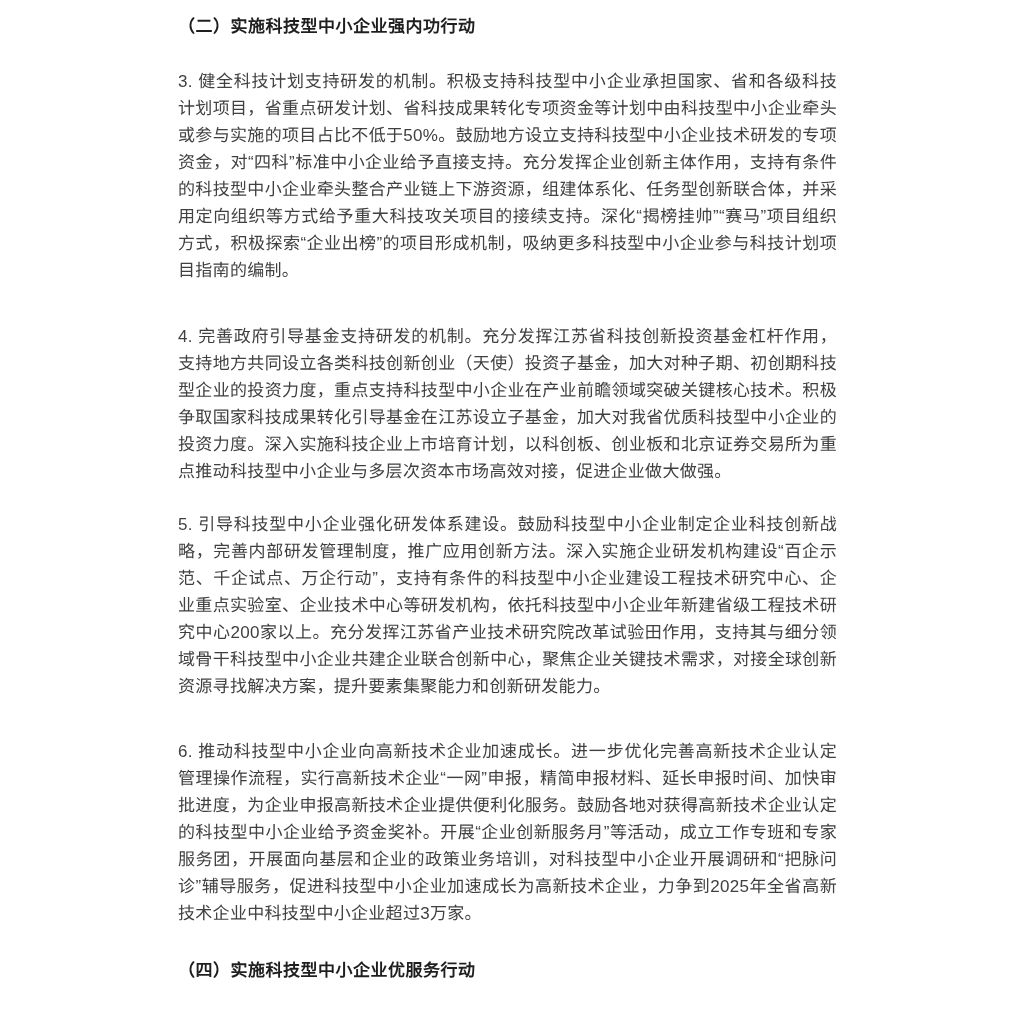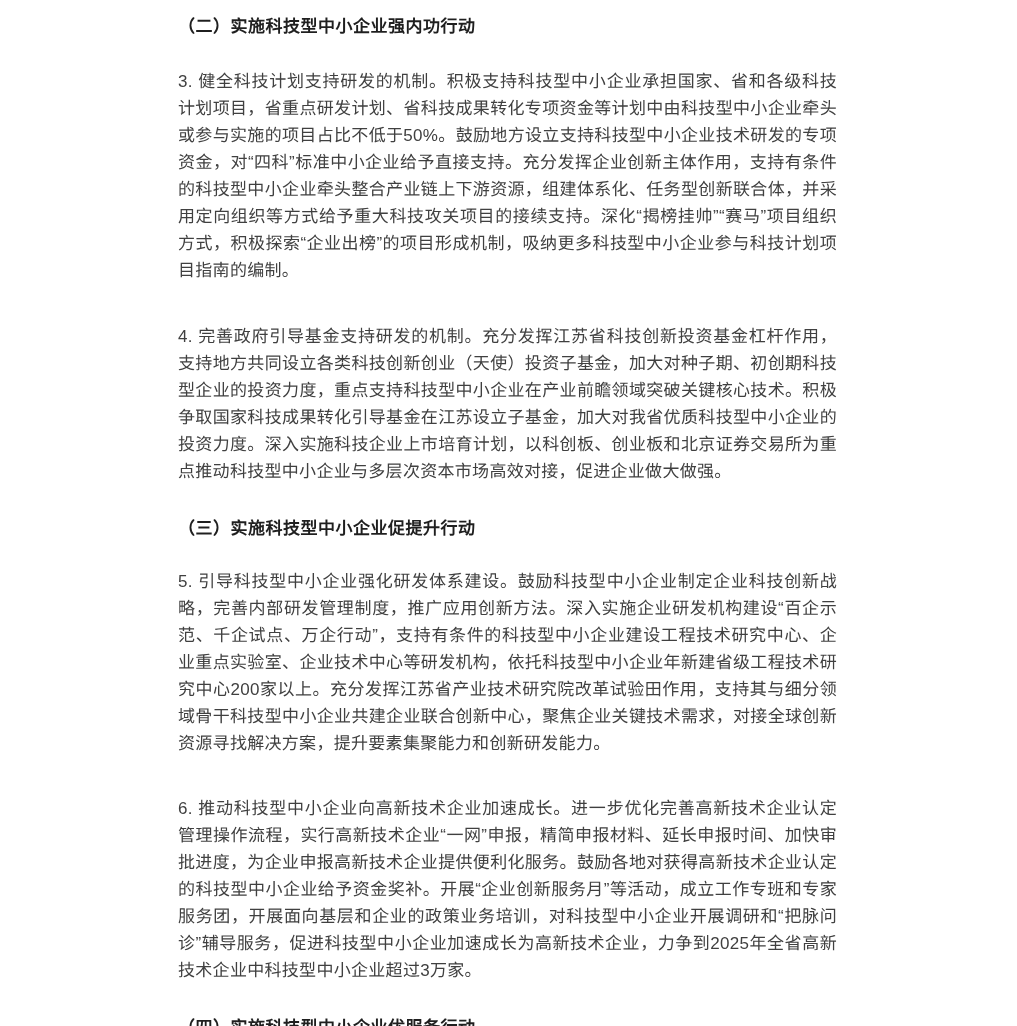--- a/index.html
+++ b/index.html
@@ -54,21 +54,20 @@
 <body>
 
 <main class="doc">
 
   <h2 class="doc-heading mt-h2">（二）实施科技型中小企业强内功行动</h2>
 
   <p class="doc-para mt-p3">3. 健全科技计划支持研发的机制。积极支持科技型中小企业承担国家、省和各级科技计划项目，省重点研发计划、省科技成果转化专项资金等计划中由科技型中小企业牵头或参与实施的项目占比不低于50%。鼓励地方设立支持科技型中小企业技术研发的专项资金，对“四科”标准中小企业给予直接支持。充分发挥企业创新主体作用，支持有条件的科技型中小企业牵头整合产业链上下游资源，组建体系化、任务型创新联合体，并采用定向组织等方式给予重大科技攻关项目的接续支持。深化“揭榜挂帅”“赛马”项目组织方式，积极探索“企业出榜”的项目形成机制，吸纳更多科技型中小企业参与科技计划项目指南的编制。</p>
 
   <p class="doc-para mt-p4">4. 完善政府引导基金支持研发的机制。充分发挥江苏省科技创新投资基金杠杆作用，支持地方共同设立各类科技创新创业（天使）投资子基金，加大对种子期、初创期科技型企业的投资力度，重点支持科技型中小企业在产业前瞻领域突破关键核心技术。积极争取国家科技成果转化引导基金在江苏设立子基金，加大对我省优质科技型中小企业的投资力度。深入实施科技企业上市培育计划，以科创板、创业板和北京证券交易所为重点推动科技型中小企业与多层次资本市场高效对接，促进企业做大做强。</p>
 
-  <h2 class="doc-heading mt-h3">（三）实施科技型中小企业促提升行动</h2>
 
   <p class="doc-para mt-p5">5. 引导科技型中小企业强化研发体系建设。鼓励科技型中小企业制定企业科技创新战略，完善内部研发管理制度，推广应用创新方法。深入实施企业研发机构建设“百企示范、千企试点、万企行动”，支持有条件的科技型中小企业建设工程技术研究中心、企业重点实验室、企业技术中心等研发机构，依托科技型中小企业年新建省级工程技术研究中心200家以上。充分发挥江苏省产业技术研究院改革试验田作用，支持其与细分领域骨干科技型中小企业共建企业联合创新中心，聚焦企业关键技术需求，对接全球创新资源寻找解决方案，提升要素集聚能力和创新研发能力。</p>
 
   <p class="doc-para mt-p6">6. 推动科技型中小企业向高新技术企业加速成长。进一步优化完善高新技术企业认定管理操作流程，实行高新技术企业“一网”申报，精简申报材料、延长申报时间、加快审批进度，为企业申报高新技术企业提供便利化服务。鼓励各地对获得高新技术企业认定的科技型中小企业给予资金奖补。开展“企业创新服务月”等活动，成立工作专班和专家服务团，开展面向基层和企业的政策业务培训，对科技型中小企业开展调研和“把脉问诊”辅导服务，促进科技型中小企业加速成长为高新技术企业，力争到2025年全省高新技术企业中科技型中小企业超过3万家。</p>
 
   <h2 class="doc-heading mt-h4">（四）实施科技型中小企业优服务行动</h2>
 
 </main>
 
 </body></html>

